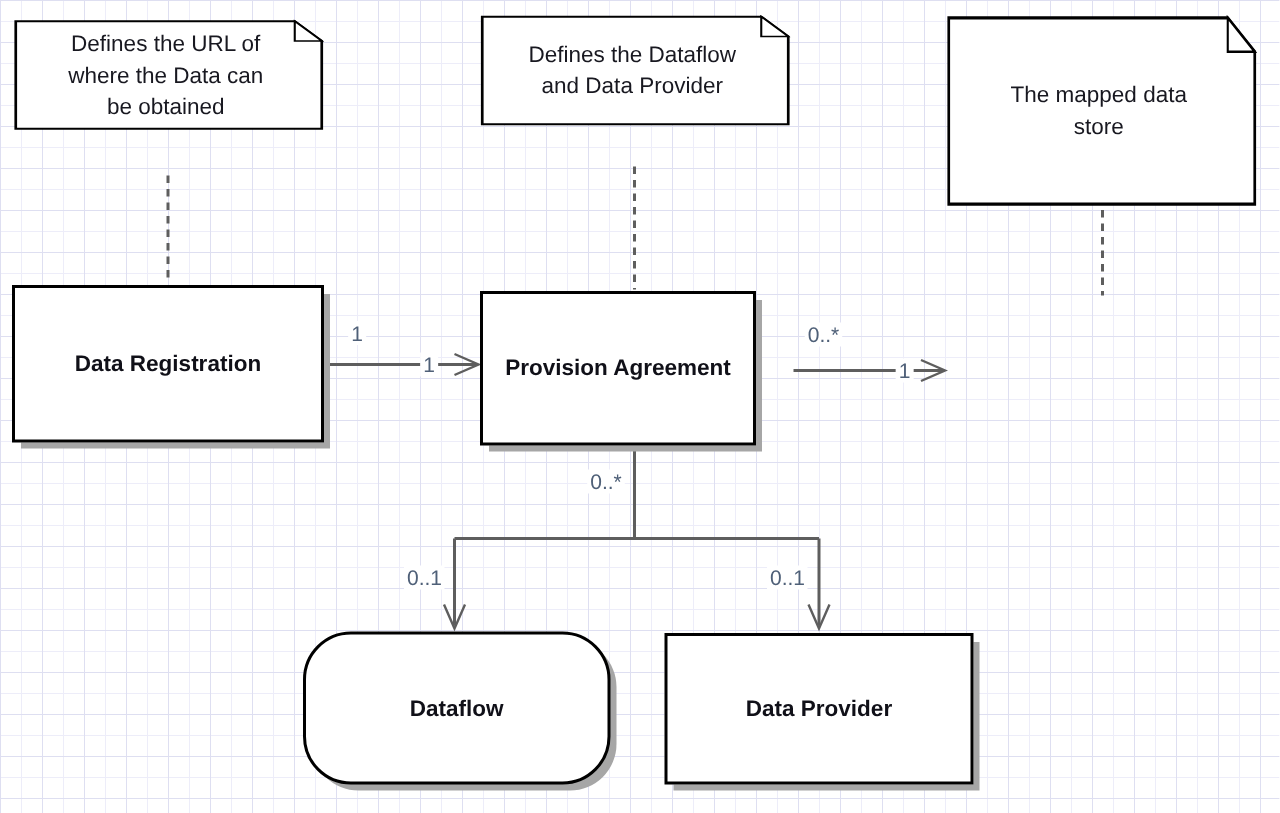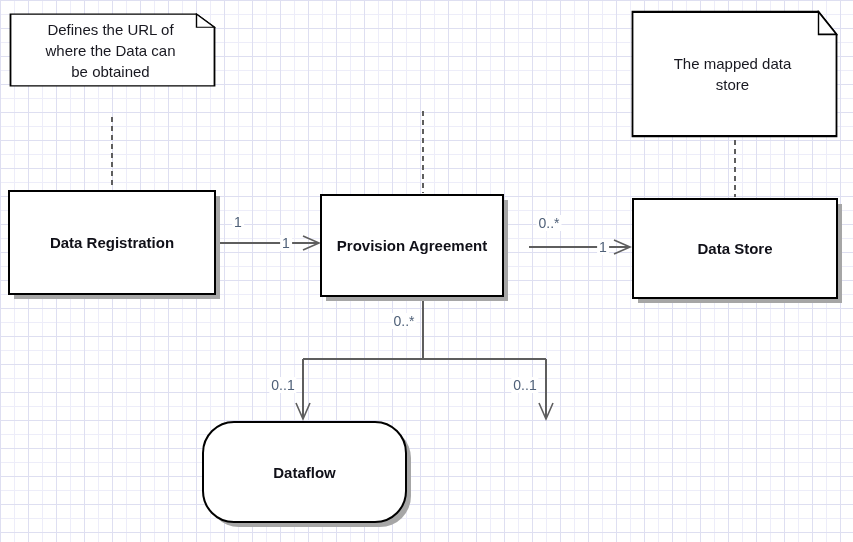--- a/index.html
+++ b/index.html
@@ -72,46 +72,54 @@
   <div class="note" style="left:9px;top:13px;">
     <svg viewBox="0 0 207 101" preserveAspectRatio="none">
       <path d="M1.5,1.5 L187.5,1.5 L205.5,19.5 L205.5,99.5 L1.5,99.5 Z" fill="#ffffff" stroke="#000000" stroke-width="1.8"></path>
       <path d="M187.5,1.5 L205.5,19.5 L187.5,19.5 Z" fill="#ffffff" stroke="#000000" stroke-width="1.4"></path>
     </svg>
     <div class="note-text">Defines the URL of
 where the Data can
 be obtained</div>
   </div>
 
+  <div class="note" style="left:320px;top:10px;">
+    <svg viewBox="0 0 207 101" preserveAspectRatio="none">
+      <path d="M1.5,1.5 L187.5,1.5 L205.5,19.5 L205.5,99.5 L1.5,99.5 Z" fill="#ffffff" stroke="#000000" stroke-width="1.8"></path>
+      <path d="M187.5,1.5 L205.5,19.5 L187.5,19.5 Z" fill="#ffffff" stroke="#000000" stroke-width="1.4"></path>
+    </svg>
+    <div class="note-text">Defines the Dataflow
+and Data Provider</div>
+  </div>
 
   <div class="note" style="left:631px;top:10px;width:207px;height:128px;">
     <svg viewBox="0 0 207 102" preserveAspectRatio="none">
       <path d="M1.5,1.5 L187.5,1.5 L205.5,19.5 L205.5,100.5 L1.5,100.5 Z" fill="#ffffff" stroke="#000000" stroke-width="1.8"></path>
       <path d="M187.5,1.5 L205.5,19.5 L187.5,19.5 Z" fill="#ffffff" stroke="#000000" stroke-width="1.4"></path>
     </svg>
     <div class="note-text">The mapped data
 store</div>
   </div>
 
   <div class="entity" style="left:8px;top:190px;width:208px;height:105px;">
     <span>Data Registration</span>
   </div>
 
   <div class="entity" style="left:320px;top:194px;width:184px;height:103px;">
     <span>Provision Agreement</span>
   </div>
 
-  <div class="entity" style="left:632px;top:198px;width:206px;height:101px;">
-    <span>Data Store</span>
-  </div>
 
   <div class="entity" style="left:202px;top:421px;width:205px;height:102px;border-radius:32px;">
     <span>Dataflow</span>
   </div>
 
+  <div class="entity" style="left:443px;top:422px;width:206px;height:101px;">
+    <span>Data Provider</span>
+  </div>
 
   <div class="mult" style="left:238px;top:222px;">1</div>
   <div class="mult" style="left:286px;top:243px;">1</div>
   <div class="mult" style="left:549px;top:223px;">0..*</div>
   <div class="mult" style="left:603px;top:247px;">1</div>
   <div class="mult" style="left:404px;top:321px;">0..*</div>
   <div class="mult" style="left:283px;top:385px;">0..1</div>
   <div class="mult" style="left:525px;top:385px;">0..1</div>
 
 </div>

